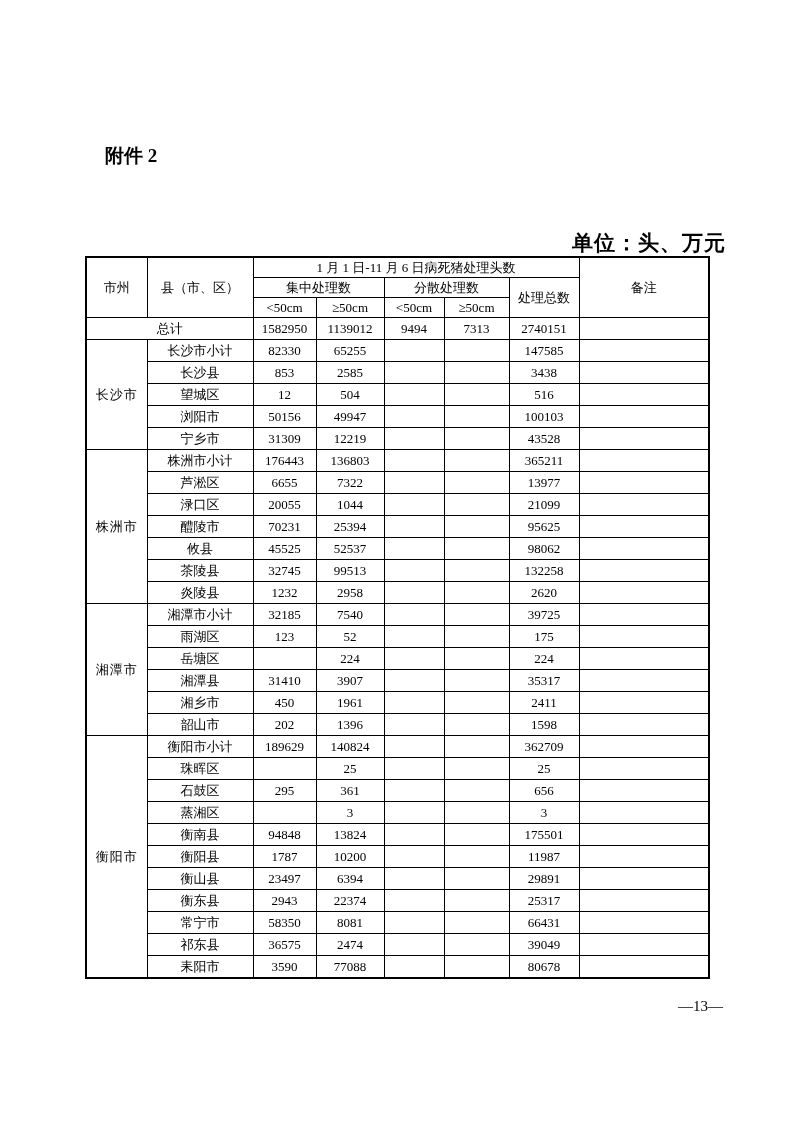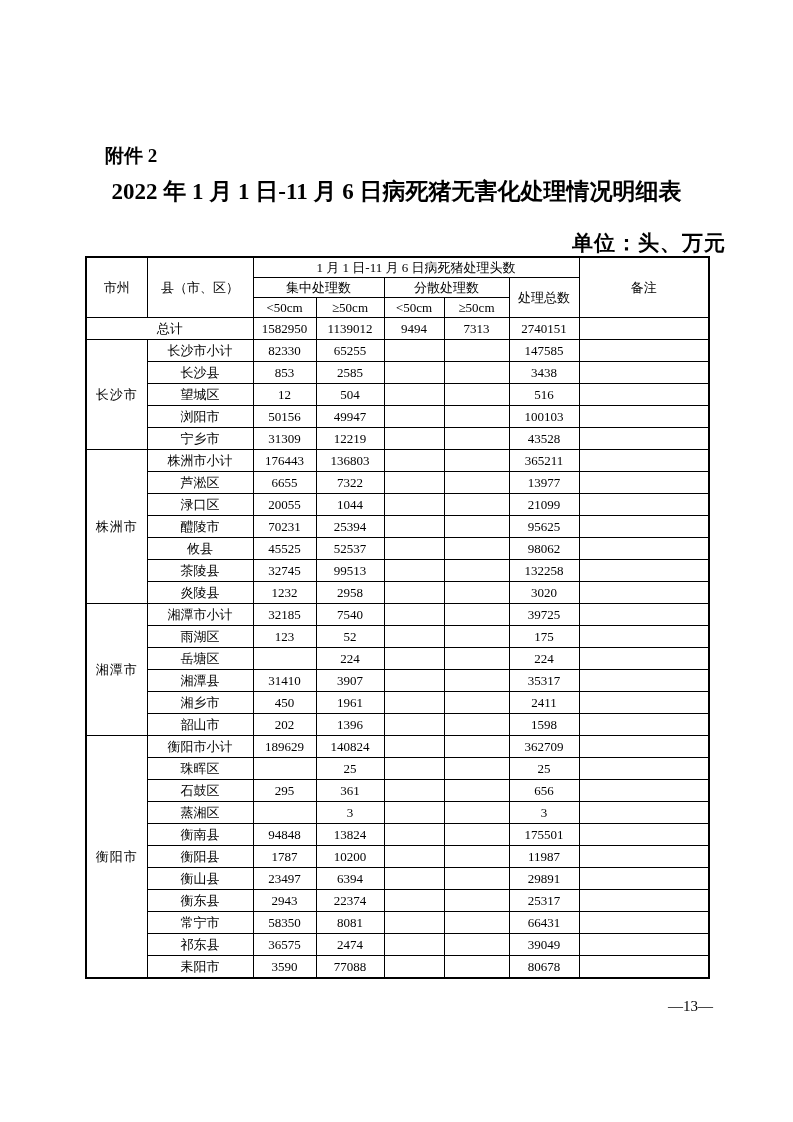--- a/index.html
+++ b/index.html
@@ -36,32 +36,31 @@
     border:1px solid #000;
     font-size:13px; font-weight:normal;
     text-align:center; vertical-align:middle;
     padding:0 1px; height:21px;
     white-space:nowrap; overflow:hidden;
   }
   table.main thead td { height:19px; }
   td.bold { font-weight:bold; }
   td.city-cell { font-size:13px; letter-spacing:1px; }
   .page-number {
-    position:absolute; right:98px; top:998px;
+    position:absolute; right:88px; top:998px;
     font-size:15px;
   }
 </style>
 </head>
 <body>
 
 <div class="page">
 
   <div class="attachment">附件 2</div>
 
-  <div class="doc-title">2022 年 1 月 1 日-11 月 6 日病死猪无害化处理情况明细表</div>
 
   <div class="unit-note">单位：头、万元</div>
 
   <table class="main">
     <colgroup>
       <col style="width:61px">
       <col style="width:106px">
       <col style="width:63px">
       <col style="width:68px">
       <col style="width:60px">
@@ -198,21 +197,21 @@
           <td></td>
           <td>132258</td>
           <td></td>
         </tr>
         <tr>
           <td>炎陵县</td>
           <td>1232</td>
           <td>2958</td>
           <td></td>
           <td></td>
-          <td>3020</td>
+          <td>2620</td>
           <td></td>
         </tr>
         <tr>
           <td rowspan="6" class="city-cell">湘潭市</td>
           <td class="bold">湘潭市小计</td>
           <td class="bold">32185</td>
           <td class="bold">7540</td>
           <td class="bold"></td>
           <td class="bold"></td>
           <td class="bold">39725</td>

